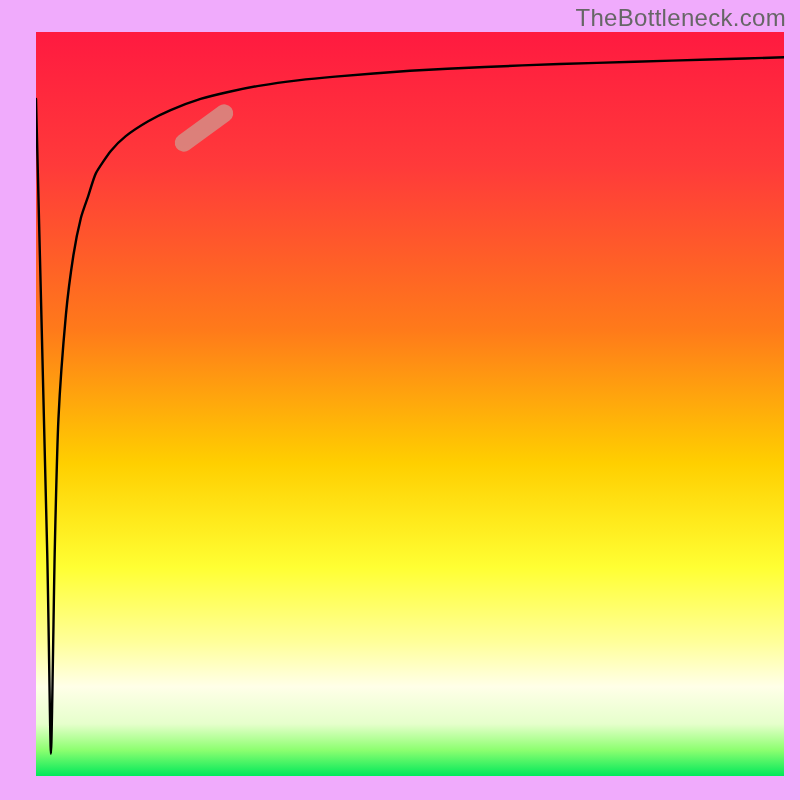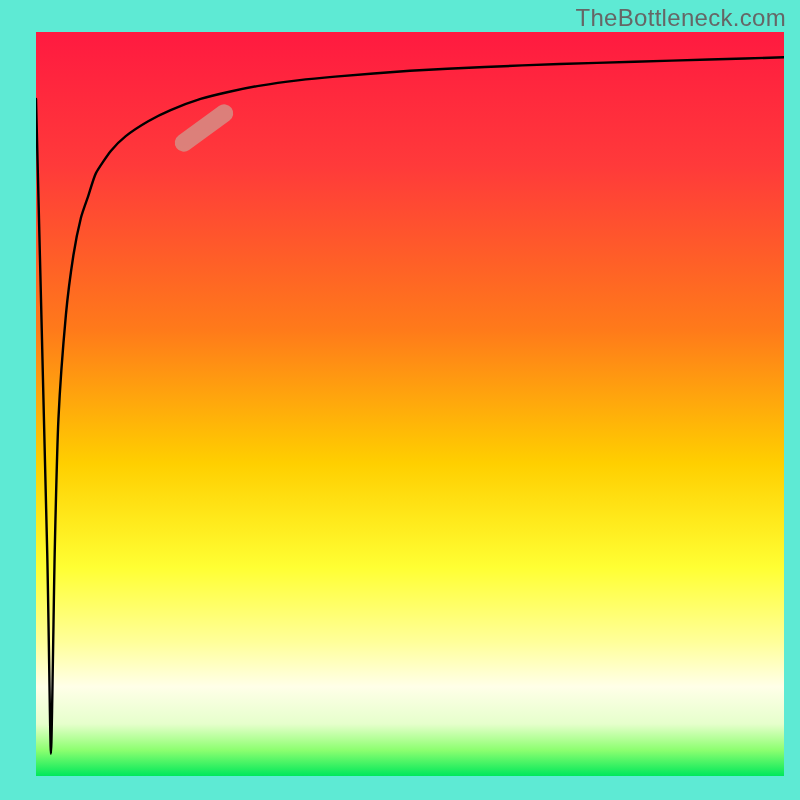--- a/index.html
+++ b/index.html
@@ -8,21 +8,21 @@
     width: 800px;
     height: 800px;
     background: #000;
     font-family: Arial, Helvetica, sans-serif;
     overflow: hidden;
   }
   .frame {
     position: relative;
     width: 800px;
     height: 800px;
-    background: #5eead4;
+    background: #f0abfc;
   }
   .watermark {
     position: absolute;
     top: 4px;
     right: 14px;
     color: #666;
     font-size: 24px;
     font-weight: 400;
     letter-spacing: 0.3px;
     z-index: 5;

